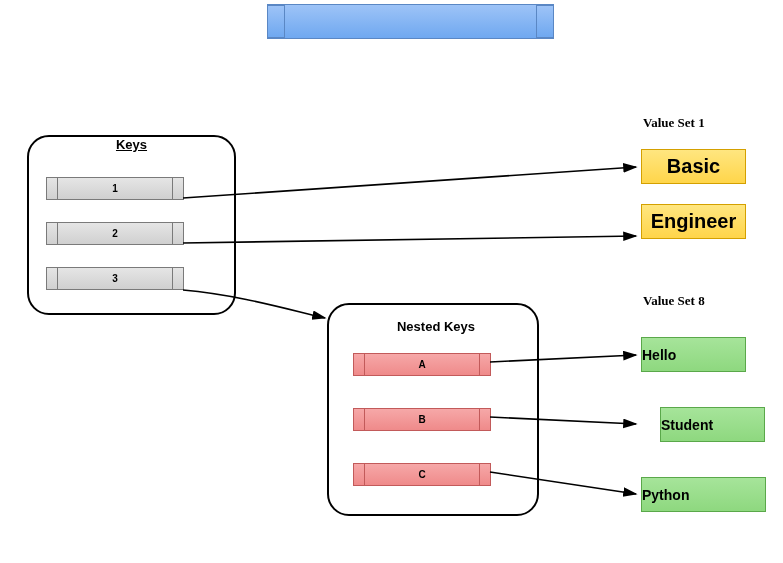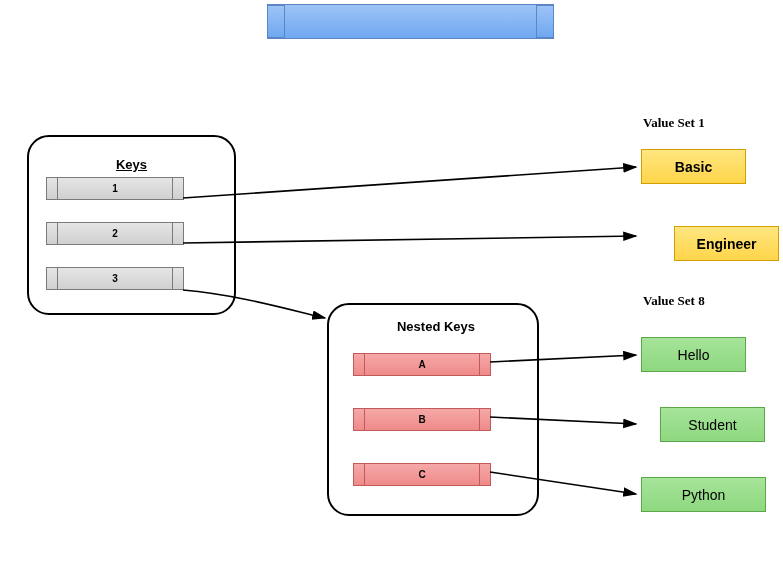--- a/index.html
+++ b/index.html
@@ -74,34 +74,34 @@
   }
   .nested-key .key-side-l, .nested-key .key-side-r {
     border: 1px solid #c25a5a;
     background: linear-gradient(#f6a8a8, #ef8a8a);
   }
   .value-yellow {
     position: absolute;
     background: linear-gradient(#ffe680, #ffd54a);
     border: 1px solid #d4a000;
     font-weight: bold;
-    font-size: 14px;
+    font-size: 20px;
     display: flex;
     align-items: center;
     justify-content: center;
   }
   .value-green {
     position: absolute;
     background: linear-gradient(#a6e49a, #8ed87f);
     border: 1px solid #5aa84a;
-    font-weight: normal;
+    font-weight: bold;
     font-size: 14px;
     display: flex;
     align-items: center;
-    justify-content: center;
+    justify-content: flex-start;
   }
   .section-label {
     position: absolute;
     font-weight: bold;
     font-size: 13px;
     font-family: Liberation Serif, serif;
   }
   svg.arrow {
     position: absolute;
     left: 0; top: 0;
@@ -111,21 +111,21 @@
 </style>
 </head>
 <body>
 
 <div class="title-box" style="left:267px; top:4px; width:287px; height:35px;">
   <div class="title-side" style="left:-1px;"></div>
   <div class="title-side" style="right:-1px;"></div>
 </div>
 
 <div class="frame" style="left:27px; top:135px; width:209px; height:180px;">
-  <div class="frame-title" style="top:20px;text-decoration:underline;">Keys</div>
+  <div class="frame-title" style="top:0;text-decoration:underline;">Keys</div>
   <div class="key-box" style="left:17px; top:40px; width:138px; height:23px;">
     <div class="key-side-l"></div>
     <div class="key-side-r"></div>
     <span>1</span>
   </div>
   <div class="key-box" style="left:17px; top:85px; width:138px; height:23px;">
     <div class="key-side-l"></div>
     <div class="key-side-r"></div>
     <span>2</span>
   </div>
@@ -152,21 +152,21 @@
     <div class="key-side-l"></div>
     <div class="key-side-r"></div>
     <span>C</span>
   </div>
 </div>
 
 <div class="section-label" style="left:643px; top:115px;">Value Set 1</div>
 <div class="value-yellow" style="left:641px; top:149px; width:105px; height:35px;">
   <span>Basic</span>
 </div>
-<div class="value-yellow" style="left:641px; top:226px; width:105px; height:35px;margin-left:33px;">
+<div class="value-yellow" style="left:641px; top:204px; width:105px; height:35px;">
   <span>Engineer</span>
 </div>
 
 <div class="section-label" style="left:643px; top:293px;">Value Set 8</div>
 <div class="value-green" style="left:641px; top:337px; width:105px; height:35px;">
   <span>Hello</span>
 </div>
 <div class="value-green" style="left:641px; top:407px; width:105px; height:35px;margin-left:19px;">
   <span>Student</span>
 </div>

